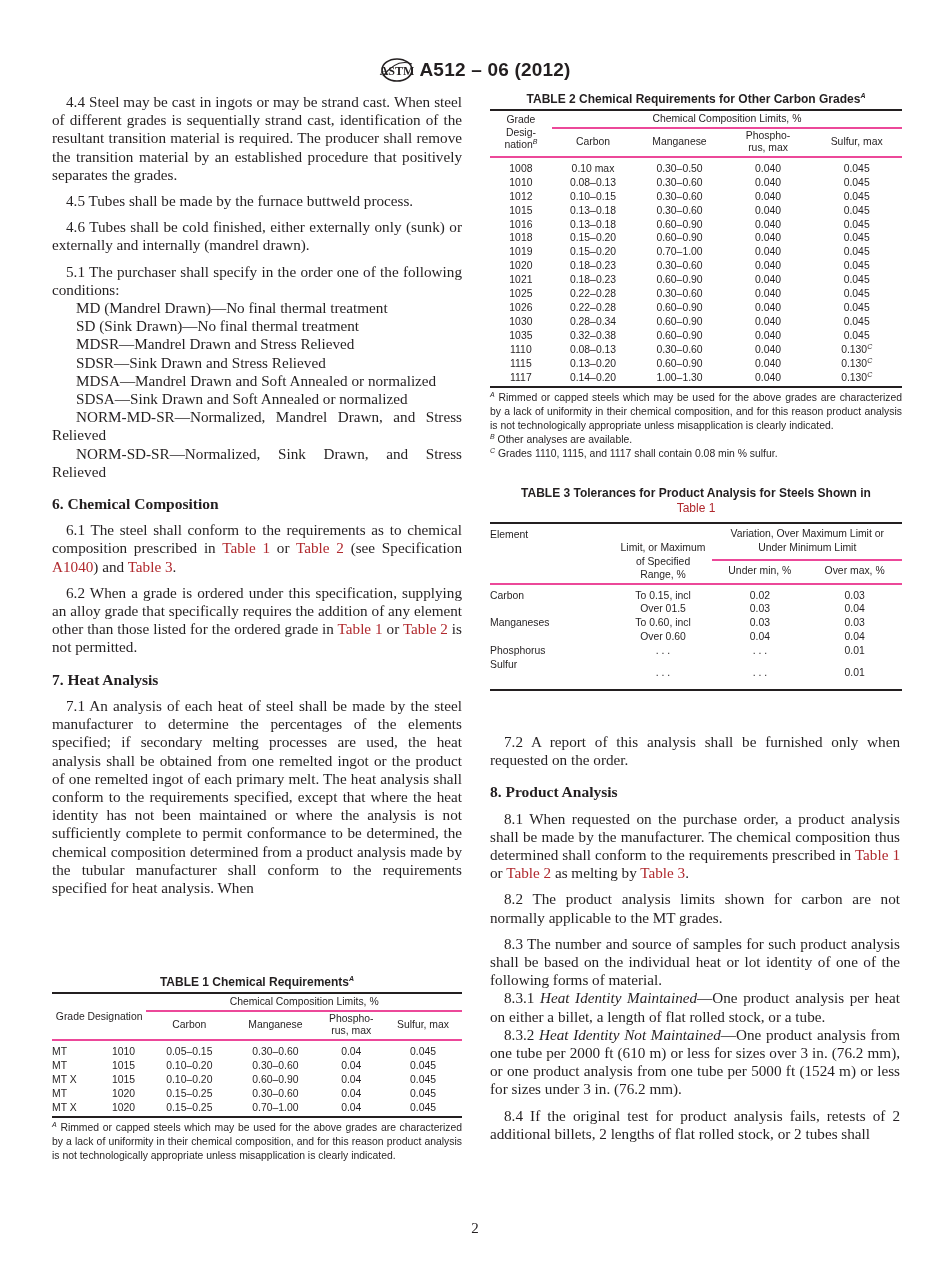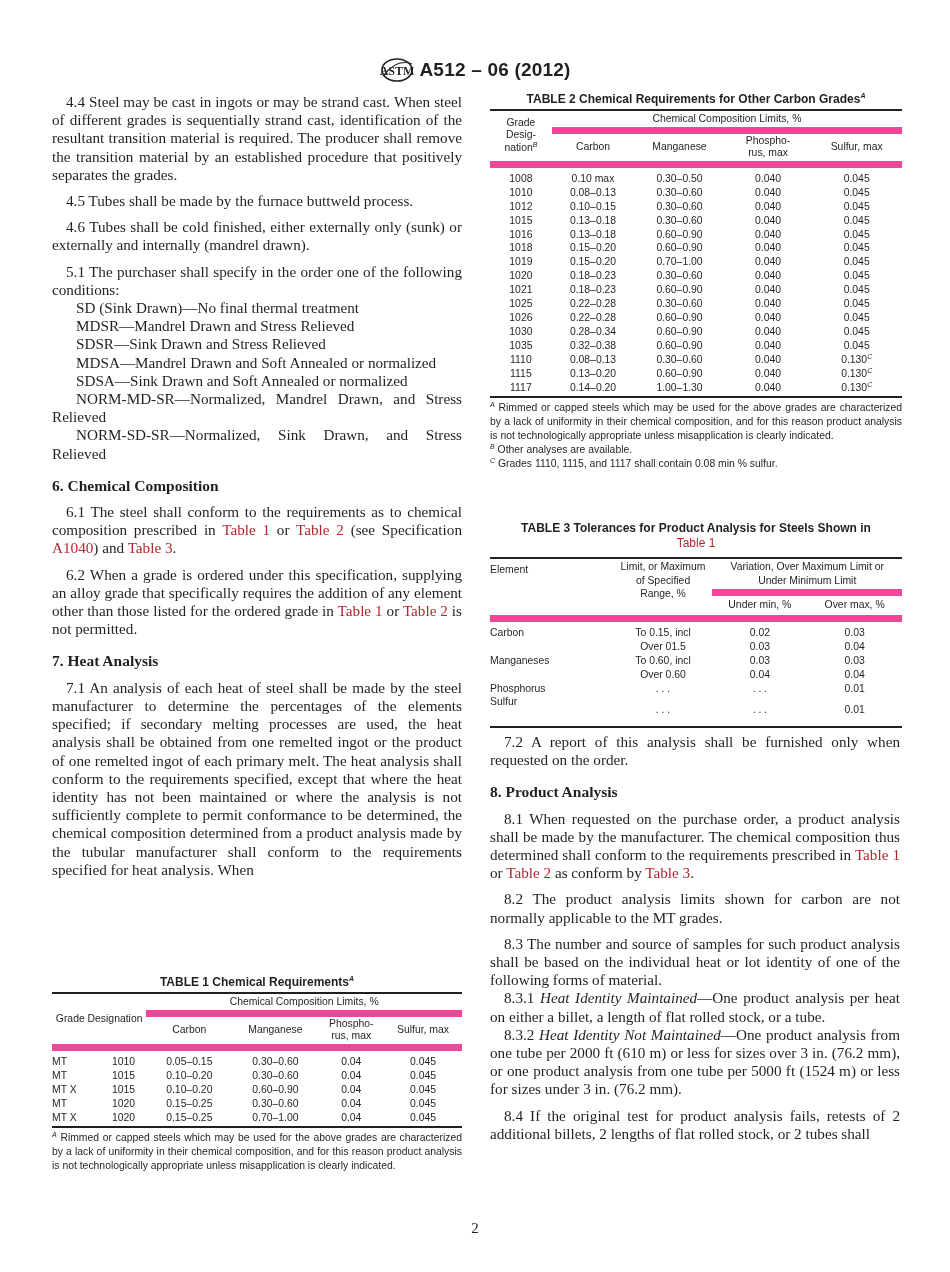--- a/index.html
+++ b/index.html
@@ -21,27 +21,27 @@
   i { font-style: italic; }
 
   .tbl-wrap { position: absolute; font-family: "Liberation Sans", sans-serif; font-size: 10.4px; line-height: 13.9px; color: #231f20; }
   .tbl-title { text-align: center; font-weight: bold; font-size: 12px; line-height: 15px; }
   .tbl-title .link { font-weight: normal; }
   sup { font-size: 7px; font-style: italic; vertical-align: super; line-height: 0; }
   table { border-collapse: collapse; width: 100%; }
   table.data { border-top: 2px solid #231f20; border-bottom: 2px solid #231f20; margin-top: 2px; }
   th { font-weight: normal; text-align: center; vertical-align: middle; padding: 1px 0; }
   td { text-align: center; padding: 0; }
-  .hdr-bottom { border-bottom: 7px solid #ec4899; }
+  .hdr-bottom { border-bottom: 2px solid #ec4899; }
   .tfoot { font-size: 10.4px; line-height: 13.9px; text-align: justify; margin-top: 3px; }
   .tfoot p { margin: 0; }
   .left { text-align: left; }
 
   .t2 { left: 490px; top: 92px; width: 412px; }
-  .t3 { left: 490px; top: 521px; width: 412px; }
+  .t3 { left: 490px; top: 486px; width: 412px; }
   .t1 { left: 52px; top: 975px; width: 410px; }
   .page-no { position: absolute; top: 1220px; left: 0; width: 950px; text-align: center; font-size: 15px; }
 </style>
 </head>
 <body>
 
 <div class="header">
   <div class="header-inner">
     <svg class="logo" viewBox="0 0 36 28">
       <ellipse cx="18" cy="14" rx="15" ry="11" fill="none" stroke="#231f20" stroke-width="1.6"></ellipse>
@@ -50,20 +50,21 @@
     </svg>
     <span class="doc-title">A512 – 06 (2012)</span>
   </div>
 </div>
 
 <div class="col col-left">
   <p class="para">4.4 Steel may be cast in ingots or may be strand cast. When steel of different grades is sequentially strand cast, identification of the resultant transition material is required. The producer shall remove the transition material by an established procedure that positively separates the grades.</p>
   <p class="para">4.5 Tubes shall be made by the furnace buttweld process.</p>
   <p class="para">4.6 Tubes shall be cold finished, either externally only (sunk) or externally and internally (mandrel drawn).</p>
   <p class="para tight">5.1 The purchaser shall specify in the order one of the following conditions:</p>
+  <div class="list-item">MD (Mandrel Drawn)—No final thermal treatment</div>
   <div class="list-item">SD (Sink Drawn)—No final thermal treatment</div>
   <div class="list-item">MDSR—Mandrel Drawn and Stress Relieved</div>
   <div class="list-item">SDSR—Sink Drawn and Stress Relieved</div>
   <div class="list-item">MDSA—Mandrel Drawn and Soft Annealed or normalized</div>
   <div class="list-item">SDSA—Sink Drawn and Soft Annealed or normalized</div>
   <div class="list-item wrap">NORM-MD-SR—Normalized, Mandrel Drawn, and Stress Relieved</div>
   <div class="list-item wrap" style="margin-bottom:8px">NORM-SD-SR—Normalized, Sink Drawn, and Stress Relieved</div>
 
   <h2 class="sec">6. Chemical Composition</h2>
   <p class="para"><span>6.1 The steel shall conform to the requirements as to chemical composition prescribed in </span><span class="link">Table 1</span><span> or </span><span class="link">Table 2</span><span> (see Specification </span><span class="link">A1040</span><span>) and </span><span class="link">Table 3</span><span>.</span></p>
@@ -216,21 +217,21 @@
 
 <div class="tbl-wrap t3">
   <div class="tbl-title">
     <span>TABLE 3 Tolerances for Product Analysis for Steels Shown in</span><br>
     <span class="link">Table 1</span>
   </div>
   <table class="data" style="margin-top:6px">
     <thead>
       <tr>
         <th rowspan="2" class="hdr-bottom left" style="width:30%;vertical-align:top;padding-top:4px">Element</th>
-        <th rowspan="2" class="hdr-bottom" style="width:24%;vertical-align:top;padding-top:1px;line-height:13.5px">
+        <th rowspan="2" class="hdr-bottom" style="width:24%;vertical-align:top;padding-top:17px;line-height:13.5px">
           <span>Limit, or Maximum</span><br>
           <span>of Specified</span><br>
           <span>Range, %</span>
         </th>
         <th colspan="2" class="hdr-bottom" style="line-height:13.5px;padding-bottom:2px">
           <span>Variation, Over Maximum Limit or</span><br>
           <span>Under Minimum Limit</span>
         </th>
       </tr>
       <tr>
@@ -275,21 +276,21 @@
           <td style="padding-bottom:2px">. . .</td>
           <td style="padding-bottom:2px">0.01</td>
         </tr>
       </tbody>
   </table>
 </div>
 
 <div class="col col-right">
   <p class="para">7.2 A report of this analysis shall be furnished only when requested on the order.</p>
   <h2 class="sec">8. Product Analysis</h2>
-  <p class="para"><span>8.1 When requested on the purchase order, a product analysis shall be made by the manufacturer. The chemical composition thus determined shall conform to the requirements prescribed in </span><span class="link">Table 1</span><span> or </span><span class="link">Table 2</span><span> as conform by </span><span class="link">Table 3</span><span>.</span></p>
+  <p class="para"><span>8.1 When requested on the purchase order, a product analysis shall be made by the manufacturer. The chemical composition thus determined shall conform to the requirements prescribed in </span><span class="link">Table 1</span><span> or </span><span class="link">Table 2</span><span> as melting by </span><span class="link">Table 3</span><span>.</span></p>
   <p class="para">8.2 The product analysis limits shown for carbon are not normally applicable to the MT grades.</p>
   <p class="para tight">8.3 The number and source of samples for such product analysis shall be based on the individual heat or lot identity of one of the following forms of material.</p>
   <p class="para tight"><span>8.3.1 </span><i>Heat Identity Maintained</i><span>—One product analysis per heat on either a billet, a length of flat rolled stock, or a tube.</span></p>
   <p class="para"><span>8.3.2 </span><i>Heat Identity Not Maintained</i><span>—One product analysis from one tube per 2000 ft (610 m) or less for sizes over 3 in. (76.2 mm), or one product analysis from one tube per 5000 ft (1524 m) or less for sizes under 3 in. (76.2 mm).</span></p>
   <p class="para">8.4 If the original test for product analysis fails, retests of 2 additional billets, 2 lengths of flat rolled stock, or 2 tubes shall</p>
 </div>
 
 <div class="tbl-wrap t1">
   <div class="tbl-title"><span>TABLE 1 Chemical Requirements</span><sup>A</sup></div>
   <table class="data">

